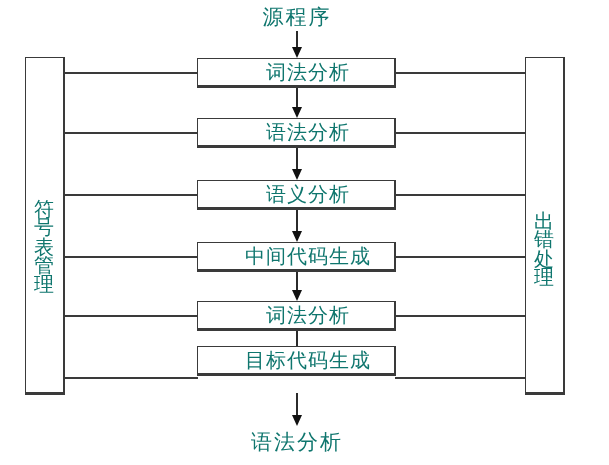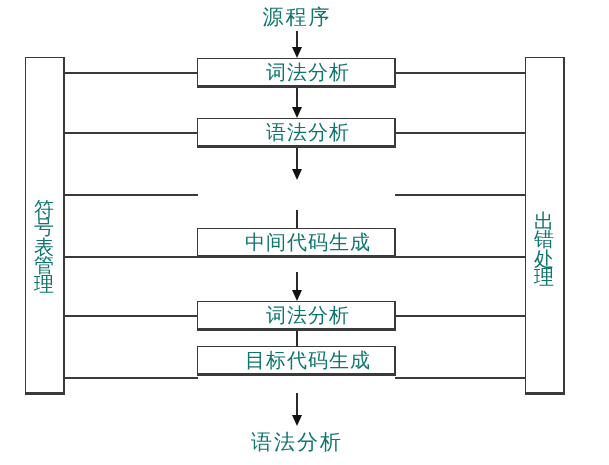--- a/index.html
+++ b/index.html
@@ -125,21 +125,24 @@
   <div class="hline" style="top:256px;left:395px;width:131px"></div>
   <div class="hline" style="top:315px;left:395px;width:131px"></div>
   <div class="hline" style="top:377px;left:395px;width:131px"></div>
 
   <div class="stage-box" style="top:58px">
     <span class="stage-label">词法分析</span>
   </div>
   <div class="stage-box" style="top:118px">
     <span class="stage-label">语法分析</span>
   </div>
-  <div class="stage-box" style="top:228px">
+  <div class="stage-box" style="top:180px">
+    <span class="stage-label">语义分析</span>
+  </div>
+  <div class="stage-box" style="top:242px">
     <span class="stage-label">中间代码生成</span>
   </div>
   <div class="stage-box" style="top:301px">
     <span class="stage-label">词法分析</span>
   </div>
   <div class="stage-box" style="top:346px">
     <span class="stage-label">目标代码生成</span>
   </div>
 
   <div class="side-panel left" style="left:25px">

